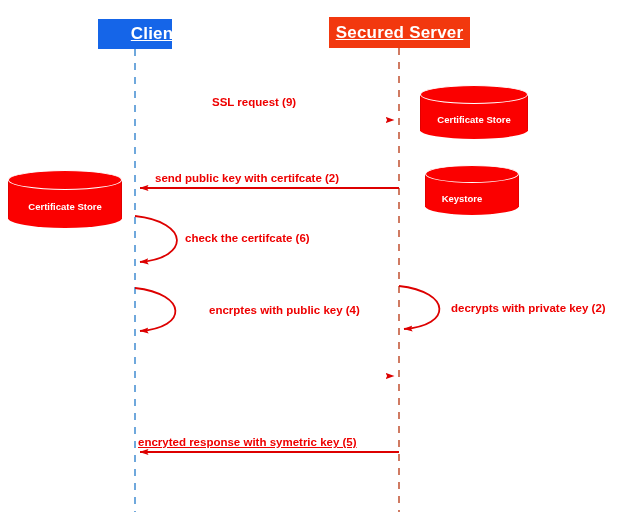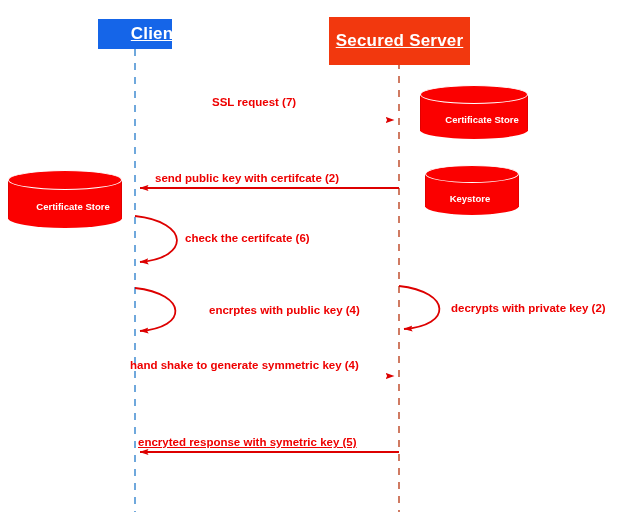--- a/index.html
+++ b/index.html
@@ -48,21 +48,21 @@
     width: 74px;
     height: 30px;
     background: #1565e8;
     font-size: 17px;
     padding-left: 40px;
   }
   #actor-server {
     left: 329px;
     top: 17px;
     width: 141px;
-    height: 48px;
+    height: 31px;
     background: #f2380e;
     font-size: 17px;
   }
 
   
   .msg-label {
     position: absolute;
     color: #ee0000;
     font-size: 11.5px;
     font-weight: bold;
@@ -72,21 +72,20 @@
   #label-send-public-key  { left: 155px; top: 172px; }
   #label-check-cert       { left: 185px; top: 232px; }
   #label-encrypt-public   { left: 185px; top: 304px; margin-left: 24px; }
   #label-decrypt-private  { left: 451px; top: 302px; }
   #label-handshake        { left: 130px; top: 359px; }
   #label-encrypted-resp   { left: 138px; top: 436px; text-decoration: underline; }
 
   
   .cylinder {
     position: absolute;
-    padding-left: 16px;
   }
   .cyl-body {
     position: absolute;
     left: 0;
     box-sizing: border-box;
     background: #fb0000;
     border-left: 1px solid #e00000;
     border-right: 1px solid #e00000;
   }
   .cyl-top {
@@ -159,31 +158,30 @@
   </svg>
 
   <div class="actor-box" id="actor-client">
     <span class="actor-label">Client</span>
   </div>
 
   <div class="actor-box" id="actor-server">
     <span class="actor-label">Secured Server</span>
   </div>
 
-  <div class="msg-label" id="label-ssl-request">SSL request (7)</div>
+  <div class="msg-label" id="label-ssl-request">SSL request (9)</div>
 
   <div class="msg-label" id="label-send-public-key">send public key with certifcate (2)</div>
 
   <div class="msg-label" id="label-check-cert">check the certifcate (6)</div>
 
   <div class="msg-label" id="label-encrypt-public">encrptes with public key (4)</div>
 
   <div class="msg-label" id="label-decrypt-private">decrypts with private key (2)</div>
 
-  <div class="msg-label" id="label-handshake">hand shake to generate symmetric key (4)</div>
 
   <div class="msg-label" id="label-encrypted-resp">encryted response with symetric key (5)</div>
 
   <div class="cylinder" id="db-cert-store-right">
     <div class="cyl-body" style="top:9px; width:108px; height:37px;"></div>
     <div class="cyl-top" style="width:108px; height:19px;"></div>
     <div class="cyl-bottom" style="top:36px; width:108px; height:18px;"></div>
     <div class="cyl-text" style="top:29px;">Certificate Store</div>
   </div>
 

